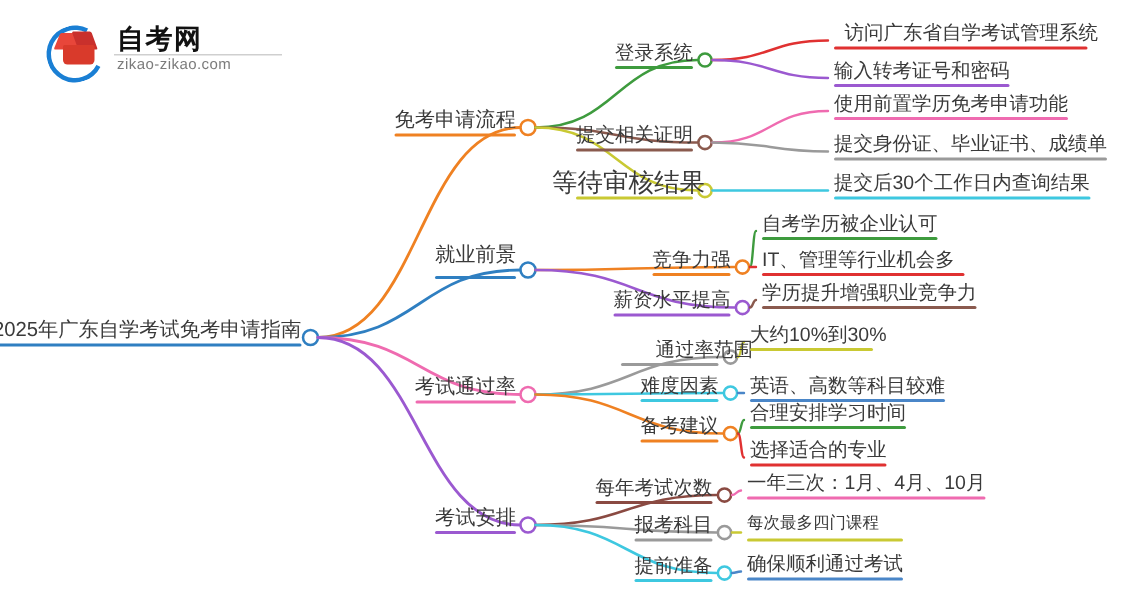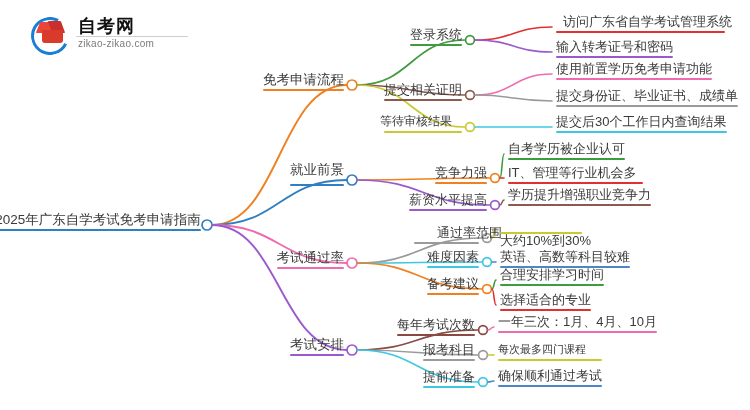--- a/index.html
+++ b/index.html
@@ -134,41 +134,41 @@
       <div class="lbl" style="font-size: 13px; left: 563px; top: 14px;">访问广东省自学考试管理系统</div>
       <div class="ul" style="left: 556px; top: 31px; width: 169px; background: rgb(224, 49, 49);"></div>
       <div class="lbl" style="font-size: 13px; left: 556px; top: 39px; text-align: right;">输入转考证号和密码</div>
       <div class="ul" style="left: 556px; top: 56px; width: 117px; background: rgb(155, 89, 208);"></div>
       <div class="lbl" style="font-size: 13px; left: 384px; top: 82px;">提交相关证明</div>
       <div class="ul" style="left: 384px; top: 99px; width: 78px; background: rgb(138, 90, 78);"></div>
       <div class="lbl" style="font-size: 13px; left: 556px; top: 61px;">使用前置学历免考申请功能</div>
       <div class="ul" style="left: 556px; top: 78px; width: 156px; background: rgb(239, 107, 176);"></div>
       <div class="lbl" style="font-size: 13px; left: 556px; top: 88px;">提交身份证、毕业证书、成绩单</div>
       <div class="ul" style="left: 556px; top: 105px; width: 182px; background: rgb(154, 154, 154);"></div>
-      <div class="lbl" style="font-size: 12px; left: 380px; top: 114px;">等待审核结果</div>
+      <div class="lbl" style="font-size: 17px; left: 368px; top: 114px;">等待审核结果</div>
       <div class="ul" style="left: 384px; top: 131px; width: 78px; background: rgb(201, 201, 51);"></div>
       <div class="lbl" style="font-size: 13px; left: 556px; top: 114px;">提交后30个工作日内查询结果</div>
       <div class="ul" style="left: 556px; top: 131px; width: 170.56px; background: rgb(62, 200, 224);"></div>
       <div class="lbl" style="font-size: 13.5px; left: 290px; top: 162px;">就业前景</div>
       <div class="ul" style="left: 290px; top: 184px; width: 54px; background: rgb(47, 127, 193);"></div>
       <div class="lbl" style="font-size: 13px; left: 435px; top: 165px;">竞争力强</div>
       <div class="ul" style="left: 435px; top: 182px; width: 52px; background: rgb(239, 129, 34);"></div>
       <div class="lbl" style="font-size: 13px; left: 508px; top: 141px;">自考学历被企业认可</div>
       <div class="ul" style="left: 508px; top: 158px; width: 117px; background: rgb(62, 155, 62);"></div>
       <div class="lbl" style="font-size: 13px; left: 508px; top: 165px;">IT、管理等行业机会多</div>
       <div class="ul" style="left: 508px; top: 182px; width: 134.68px; background: rgb(224, 49, 49);"></div>
       <div class="lbl" style="font-size: 13px; left: 409px; top: 192px;">薪资水平提高</div>
       <div class="ul" style="left: 409px; top: 209px; width: 78px; background: rgb(155, 89, 208);"></div>
       <div class="lbl" style="font-size: 13px; left: 508px; top: 187px;">学历提升增强职业竞争力</div>
       <div class="ul" style="left: 508px; top: 204px; width: 143px; background: rgb(138, 90, 78);"></div>
       <div class="lbl" style="font-size: 13.5px; left: 276.5px; top: 249.5px;">考试通过率</div>
       <div class="ul" style="left: 276.5px; top: 267px; width: 67.5px; background: rgb(239, 107, 176);"></div>
       <div class="lbl" style="font-size: 13px; left: 414px; top: 225px; margin-left: 23px;">通过率范围</div>
       <div class="ul" style="left: 414px; top: 242px; width: 65px; background: rgb(154, 154, 154);"></div>
-      <div class="lbl" style="font-size: 13px; left: 500px; top: 215px; margin-top: 18px;">大约10%到30%</div>
+      <div class="lbl" style="font-size: 13px; left: 500px; top: 215px;">大约10%到30%</div>
       <div class="ul" style="left: 500px; top: 232px; width: 82.42px; background: rgb(201, 201, 51);"></div>
       <div class="lbl" style="font-size: 13px; left: 427px; top: 249px; text-align: center;">难度因素</div>
       <div class="ul" style="left: 427px; top: 266px; width: 52px; background: rgb(62, 200, 224);"></div>
       <div class="lbl" style="font-size: 13px; left: 500px; top: 249px;">英语、高数等科目较难</div>
       <div class="ul" style="left: 500px; top: 266px; width: 130px; background: rgb(74, 134, 200);"></div>
       <div class="lbl" style="font-size: 13px; left: 427px; top: 276px;">备考建议</div>
       <div class="ul" style="left: 427px; top: 293px; width: 52px; background: rgb(239, 129, 34);"></div>
       <div class="lbl" style="font-size: 13px; left: 500px; top: 267px;">合理安排学习时间</div>
       <div class="ul" style="left: 500px; top: 284px; width: 104px; background: rgb(62, 155, 62);"></div>
       <div class="lbl" style="font-size: 13px; left: 500px; top: 292px;">选择适合的专业</div>

